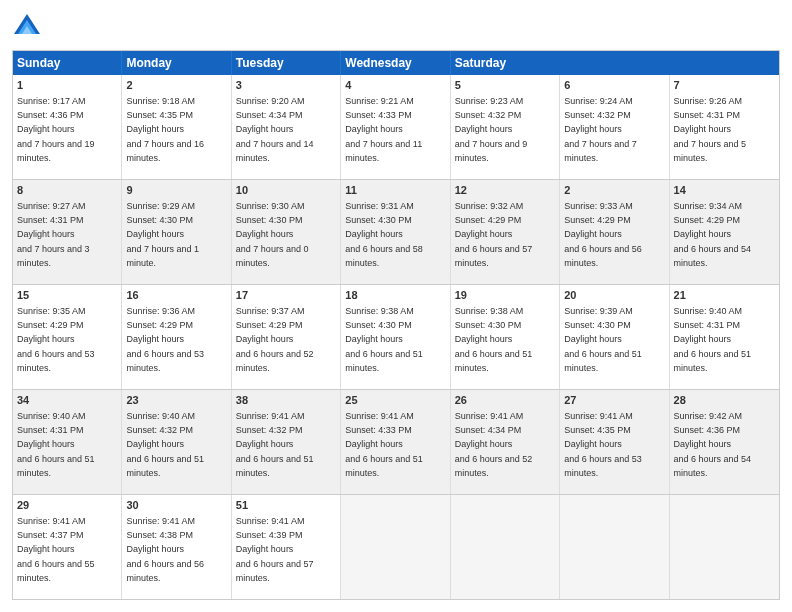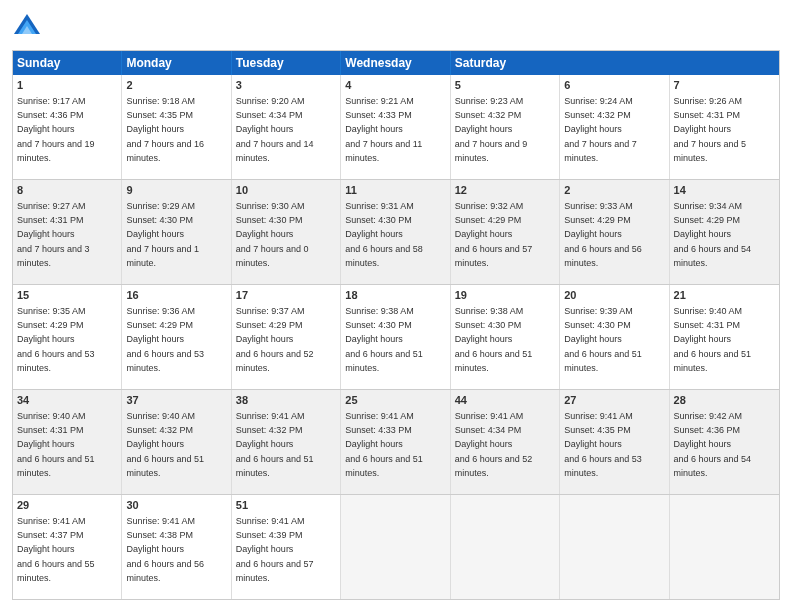--- a/index.html
+++ b/index.html
@@ -190,27 +190,27 @@
           <div class="cal-cell"><span class="day-num">19</span>
         <span class="cell-text">Sunrise: 9:38 AM<br>Sunset: 4:30 PM<br>Daylight hours<br>and 6 hours and 51 minutes.</span></div>
           <div class="cal-cell"><span class="day-num">20</span>
         <span class="cell-text">Sunrise: 9:39 AM<br>Sunset: 4:30 PM<br>Daylight hours<br>and 6 hours and 51 minutes.</span></div>
           <div class="cal-cell"><span class="day-num">21</span>
         <span class="cell-text">Sunrise: 9:40 AM<br>Sunset: 4:31 PM<br>Daylight hours<br>and 6 hours and 51 minutes.</span></div>
         </div>
         <div class="cal-row">
           <div class="cal-cell shaded"><span class="day-num">34</span>
         <span class="cell-text">Sunrise: 9:40 AM<br>Sunset: 4:31 PM<br>Daylight hours<br>and 6 hours and 51 minutes.</span></div>
-          <div class="cal-cell shaded"><span class="day-num">37</span>
+          <div class="cal-cell shaded"><span class="day-num">23</span>
         <span class="cell-text">Sunrise: 9:40 AM<br>Sunset: 4:32 PM<br>Daylight hours<br>and 6 hours and 51 minutes.</span></div>
           <div class="cal-cell shaded"><span class="day-num">38</span>
         <span class="cell-text">Sunrise: 9:41 AM<br>Sunset: 4:32 PM<br>Daylight hours<br>and 6 hours and 51 minutes.</span></div>
           <div class="cal-cell shaded"><span class="day-num">25</span>
         <span class="cell-text">Sunrise: 9:41 AM<br>Sunset: 4:33 PM<br>Daylight hours<br>and 6 hours and 51 minutes.</span></div>
-          <div class="cal-cell shaded"><span class="day-num">44</span>
+          <div class="cal-cell shaded"><span class="day-num">26</span>
         <span class="cell-text">Sunrise: 9:41 AM<br>Sunset: 4:34 PM<br>Daylight hours<br>and 6 hours and 52 minutes.</span></div>
           <div class="cal-cell shaded"><span class="day-num">27</span>
         <span class="cell-text">Sunrise: 9:41 AM<br>Sunset: 4:35 PM<br>Daylight hours<br>and 6 hours and 53 minutes.</span></div>
           <div class="cal-cell shaded"><span class="day-num">28</span>
         <span class="cell-text">Sunrise: 9:42 AM<br>Sunset: 4:36 PM<br>Daylight hours<br>and 6 hours and 54 minutes.</span></div>
         </div>
         <div class="cal-row">
           <div class="cal-cell"><span class="day-num">29</span>
         <span class="cell-text">Sunrise: 9:41 AM<br>Sunset: 4:37 PM<br>Daylight hours<br>and 6 hours and 55 minutes.</span></div>
           <div class="cal-cell"><span class="day-num">30</span>

